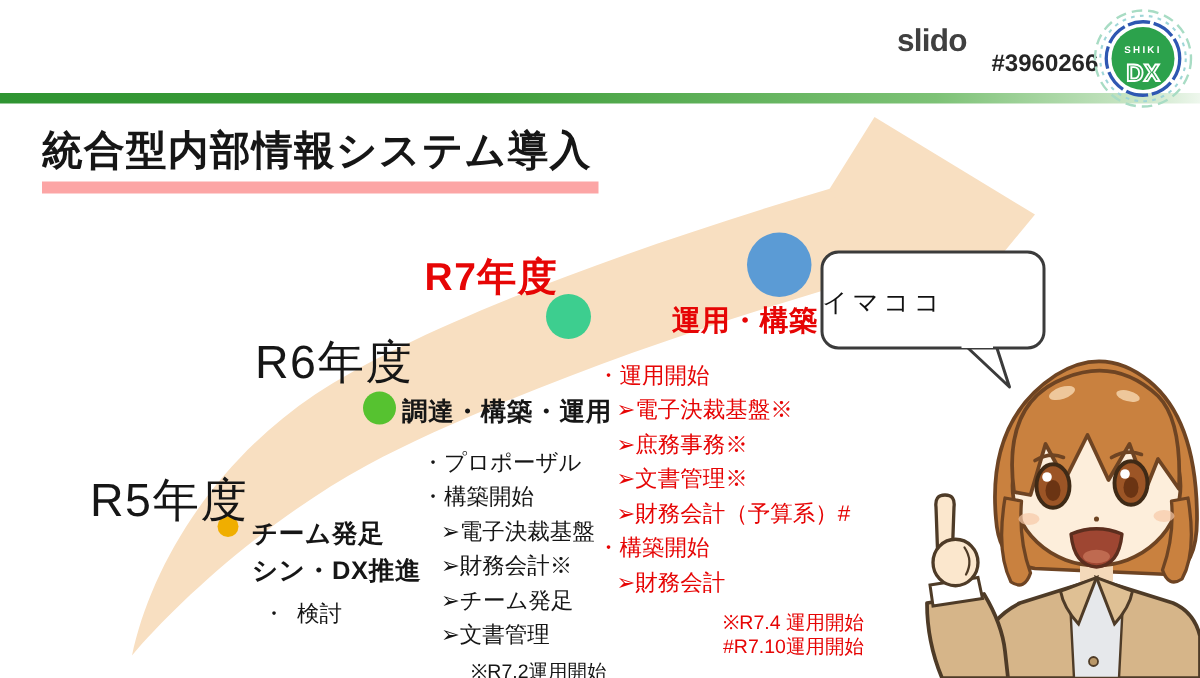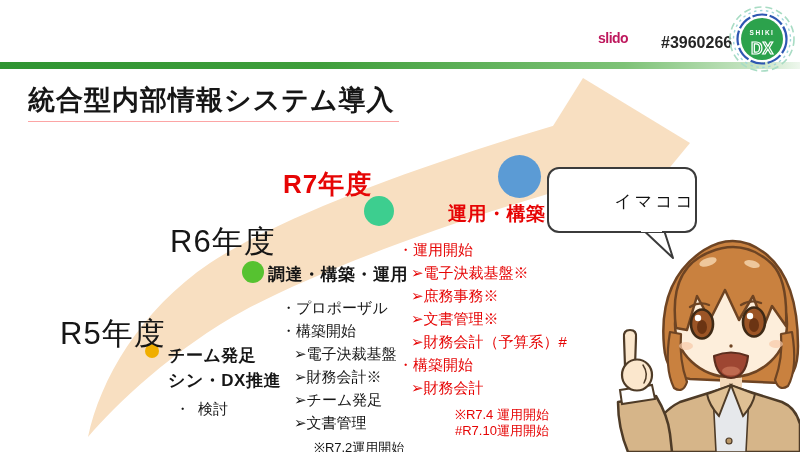--- a/index.html
+++ b/index.html
@@ -8,51 +8,51 @@
     --arrow:#f8dfc1;
   }
   html,body{margin:0;padding:0;background:#fff;}
   .frame{position:relative;width:800px;height:452px;background:#fff;overflow:hidden;
          font-family:"Liberation Sans",sans-serif;color:var(--ink);}
   .abs{position:absolute;}
 
   
   .green-bar{left:0;top:62px;width:800px;height:7px;
     background:linear-gradient(90deg,#2f9432 0%,#3f9e3b 40%,#7dc276 78%,#cfe8cc 96%,#eef7ed 100%);}
-  .slido{left:598px;top:30px;font-size:14px;font-weight:bold;color:#be185d;letter-spacing:-0.5px;}
+  .slido{left:598px;top:16px;font-size:21px;font-weight:bold;color:#404040;letter-spacing:-0.5px;}
   .event-code{left:661px;top:34px;font-size:16px;font-weight:bold;color:#262626;}
 
   
   .title{left:28px;top:82px;font-size:27px;font-weight:bold;letter-spacing:1px;
-         border-bottom:1px solid #fca5a5;padding:0 4px 3px 0;display:inline-block;}
+         border-bottom:8px solid #fca5a5;padding:0 4px 3px 0;display:inline-block;}
 
   
   .year{font-size:31px;letter-spacing:1px;}
   .year-red{font-size:26px;font-weight:bold;color:var(--red);letter-spacing:1px;}
 
   
   .mtitle{font-weight:bold;font-size:17px;line-height:25px;letter-spacing:0.5px;}
   .mtitle-red{font-weight:bold;font-size:19px;color:var(--red);letter-spacing:0.5px;margin-left:48px;}
 
   
   .list{font-size:15px;}
   .list-red{color:var(--red);}
   .row{display:flex;align-items:baseline;height:23px;white-space:nowrap;}
   .row .mk{flex:0 0 auto;}
   .row.gap .mk{margin-right:8px;}
   .lv1{margin-left:13px;}
   .fnote{font-size:13px;height:17px;white-space:nowrap;}
   .note-r6{margin-left:33px;margin-top:1px;}
-  .fn-r7{margin-left:57px;}
+  .fn-r7{margin-left:84px;}
 
   
   .dot{position:absolute;border-radius:50%;}
 
   
-  .bubble-text{left:548px;top:190px;width:148px;text-align:right;
+  .bubble-text{left:548px;top:190px;width:148px;text-align:left;
                font-size:17px;letter-spacing:3px;color:#111;z-index:6;}
   .z1{z-index:1}.z2{z-index:2}.z3{z-index:3}.z4{z-index:4}.z5{z-index:5}
 </style>
 </head>
 <body>
 
 <div class="frame">
 
   <div class="abs green-bar"></div>
 

